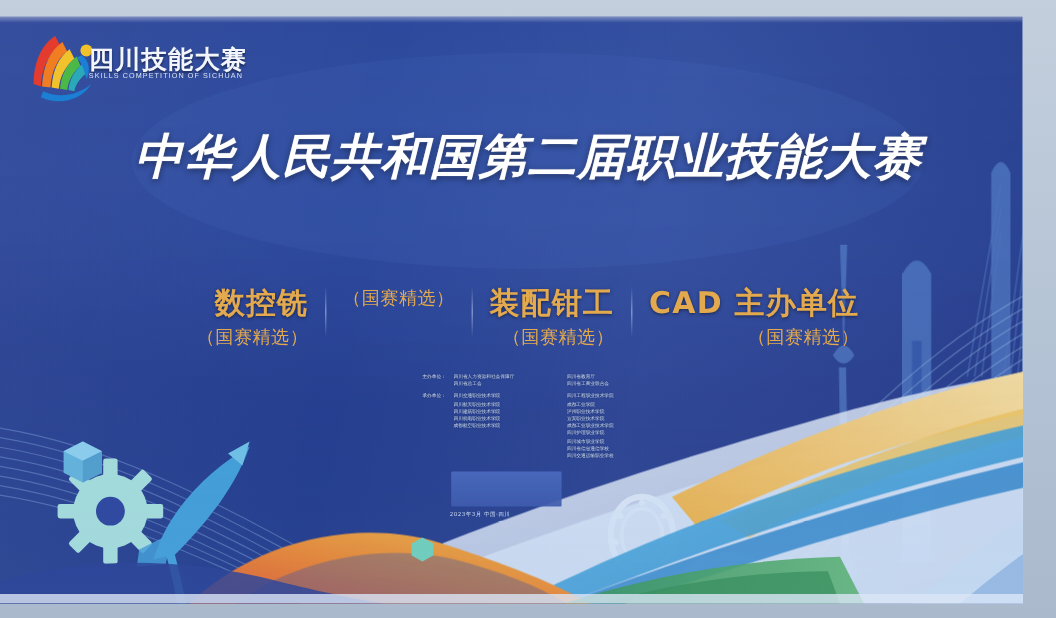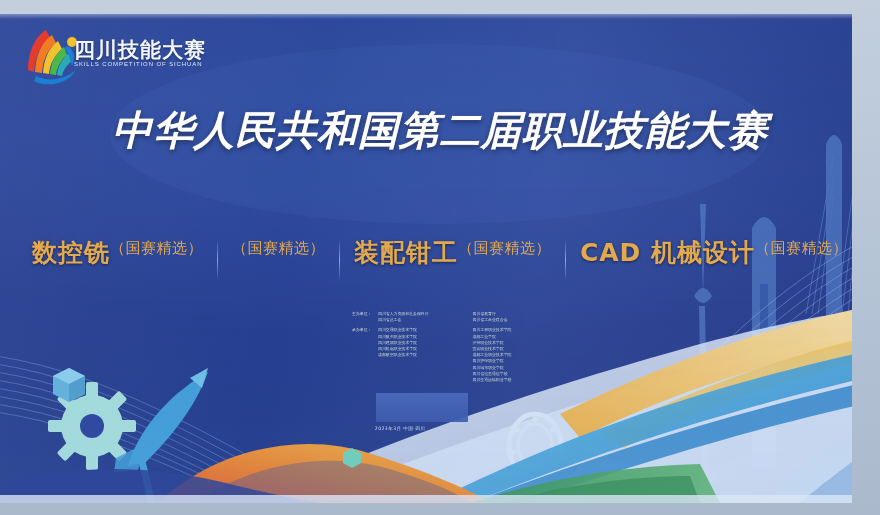--- a/index.html
+++ b/index.html
@@ -44,21 +44,21 @@
     font-family:"DejaVu Sans","Liberation Sans",sans-serif;
     text-shadow:0 2px 5px rgba(0,0,0,.45),0 0 1px rgba(255,255,255,.6);
     letter-spacing:1px;
   }
   .title1{top:89px;font-size:40px;font-style:italic;}
   .title2{top:148px;font-size:40px;}
 
   
   .cats{position:absolute;left:0;top:222px;width:880px;display:flex;
     justify-content:center;align-items:flex-start;}
-  .cat{display:flex;flex-direction:row;align-items:flex-start;padding:0 14px;}
+  .cat{display:flex;flex-direction:column;align-items:flex-end;padding:0 14px;}
   .cat-name{font-size:25px;font-weight:bold;color:#e3a94e;letter-spacing:1px;
     font-family:"DejaVu Sans","Liberation Sans",sans-serif;
     text-shadow:0 1px 3px rgba(0,0,0,.5);white-space:nowrap;}
   .cat-sub{margin-top:3px;font-size:15px;color:#e3a94e;letter-spacing:.5px;
     font-family:"DejaVu Sans","Liberation Sans",sans-serif;white-space:nowrap;}
   .cat-div{width:1px;height:42px;margin-top:3px;
     background:linear-gradient(180deg,rgba(200,215,245,0),rgba(200,215,245,.65),rgba(200,215,245,0));}
 
   
   .org{position:absolute;left:352px;top:297px;width:215px;
@@ -277,21 +277,21 @@
       <div class="cat">
         <div class="cat-sub">（国赛精选）</div>
       </div>
       <div class="cat-div"></div>
       <div class="cat">
         <div class="cat-name">装配钳工</div>
         <div class="cat-sub">（国赛精选）</div>
       </div>
       <div class="cat-div"></div>
       <div class="cat">
-        <div class="cat-name">CAD 机械设计</div>
+        <div class="cat-name">CAD 主办单位</div>
         <div class="cat-sub">（国赛精选）</div>
       </div>
     </div>
 
     <div class="org">
       <div class="org-block">
         <div class="org-label">主办单位：</div>
         <div class="org-cols">
           <div class="org-col">
             <div>四川省人力资源和社会保障厅</div>

